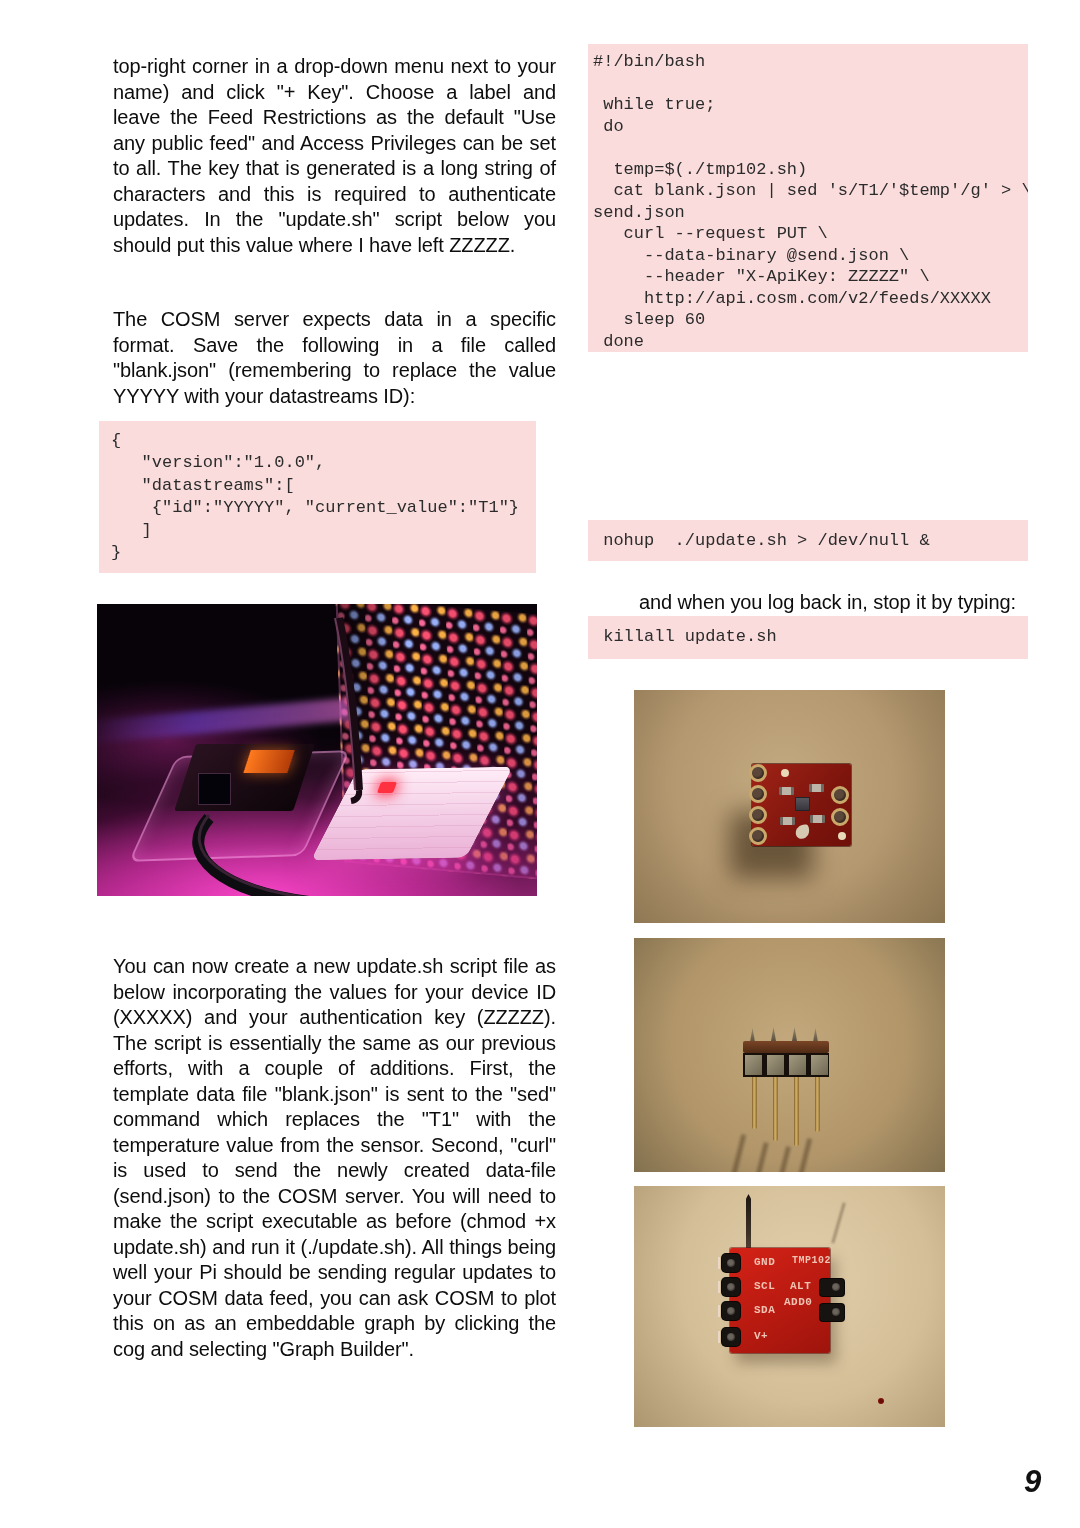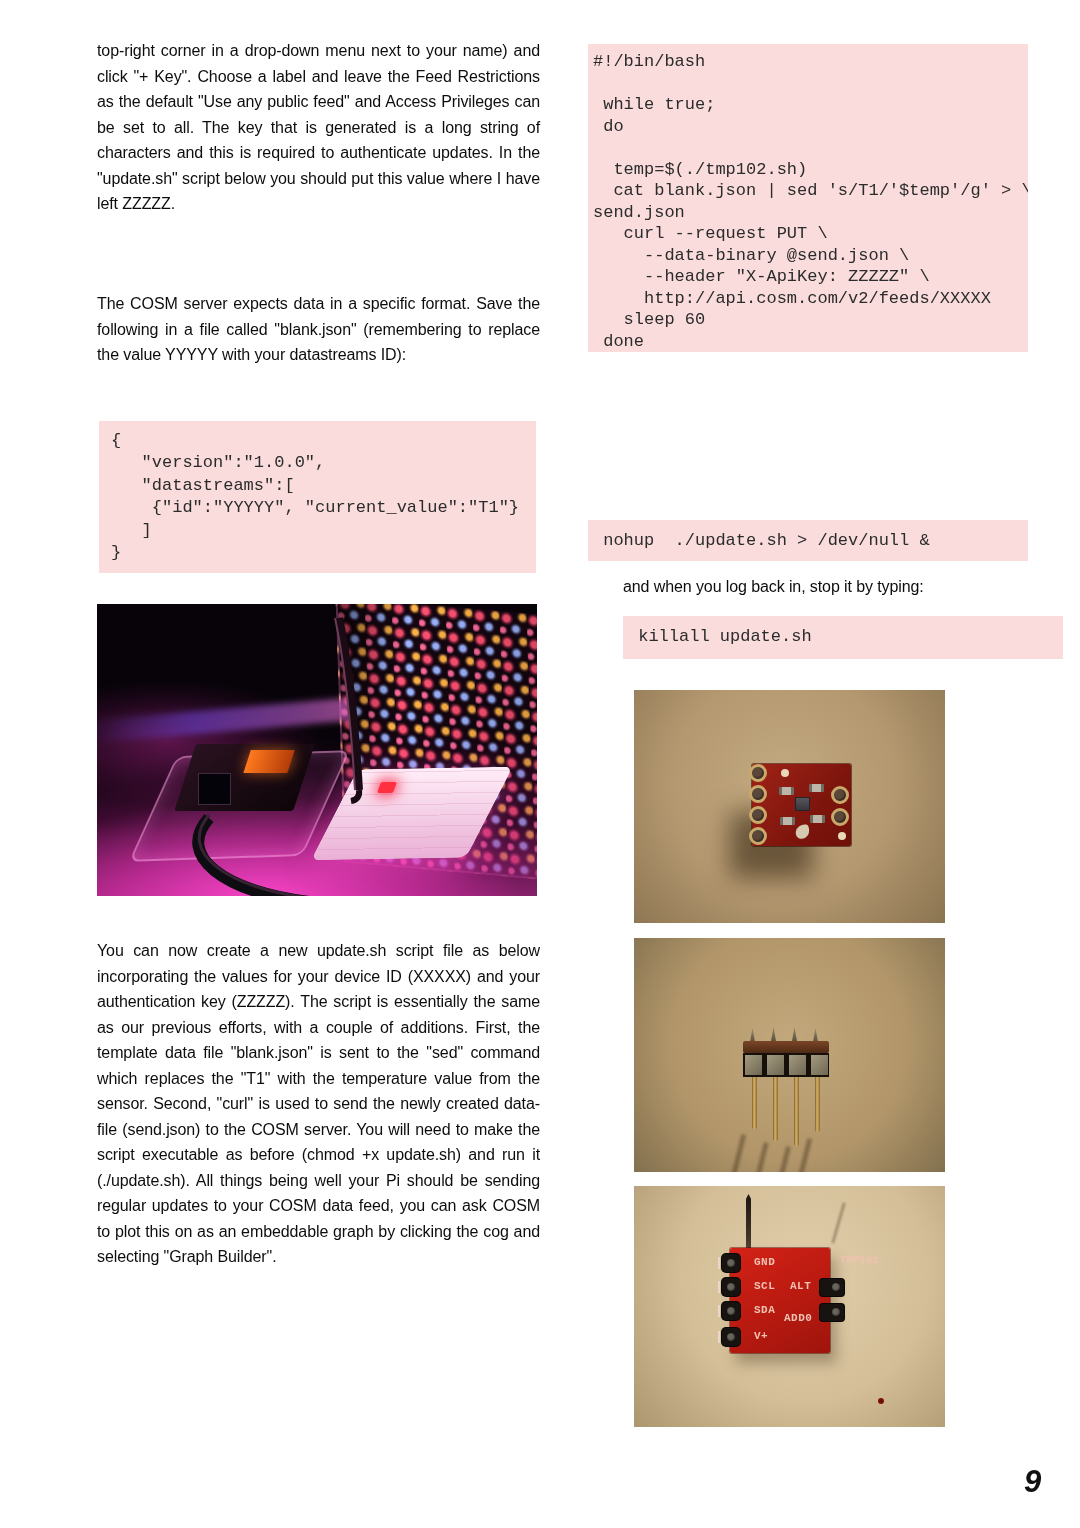--- a/index.html
+++ b/index.html
@@ -1,19 +1,19 @@
 <!DOCTYPE html>
 <html><head>
 <meta charset="utf-8">
 <style>
   html,body{margin:0;padding:0;background:#ffffff;}
   .page{position:relative;width:1080px;height:1528px;background:#ffffff;overflow:hidden;
         font-family:"Liberation Sans","DejaVu Sans",sans-serif;}
-  .body-text{position:absolute;font-size:16px;line-height:25.5px;color:#0d0d0d;
-             text-align:justify;letter-spacing:-0.1px;margin:0;}
+  .body-text{position:absolute;font-size:20px;line-height:25.5px;color:#0d0d0d;
+             text-align:justify;letter-spacing:-0.1px;margin:16px;}
   .code{position:absolute;background:#fadcdc;color:#2b2b2b;white-space:pre;overflow:hidden;
         font-family:"Liberation Mono","DejaVu Sans Mono",monospace;margin:0;}
   .code-bash{font-size:17px;line-height:21.5px;padding:7px 0 0 5px;}
   .code-json{font-size:17px;line-height:22.4px;padding:9px 0 0 12px;}
   .code-line{font-size:17px;line-height:21.5px;padding:10px 0 0 5px;}
   .page-num{position:absolute;font-weight:bold;font-style:italic;font-size:31px;color:#111;}
 
   .photo{position:absolute;overflow:hidden;}
   .ph{position:absolute;}
 
@@ -161,21 +161,21 @@
      --header "X-ApiKey: ZZZZZ" \
      http://api.cosm.com/v2/feeds/XXXXX
    sleep 60
  done</pre>
 
 
   <pre class="code code-line" style="left:588px;top:520px;width:435px;height:31px;"> nohup  ./update.sh &gt; /dev/null &amp;</pre>
 
   <p class="body-text" style="left:623px;top:574px;width:440px;">and when you log back in, stop it by typing:</p>
 
-  <pre class="code code-line" style="left:623px;top:616px;width:435px;height:33px;"> killall update.sh</pre>
+  <pre class="code code-line" style="left:588px;top:616px;width:435px;height:33px;"> killall update.sh</pre>
 
   <div class="photo photo-a" style="left:634px;top:690px;width:311px;height:233px;">
     <div class="ph pcb-a">
       <div class="ph hole" style="left:-3px;top:0px;"></div>
       <div class="ph hole" style="left:-3px;top:21px;"></div>
       <div class="ph hole" style="left:-3px;top:42px;"></div>
       <div class="ph hole" style="left:-3px;top:63px;"></div>
       <div class="ph hole" style="left:79px;top:22px;"></div>
       <div class="ph hole" style="left:79px;top:44px;"></div>
       <div class="ph fid" style="left:29px;top:5px;"></div>
@@ -230,24 +230,24 @@
       <div class="ph hdr-c" style="left:-8px;top:80px;">
           <span class="pinhole"></span>
         </div>
       <div class="ph hdr-cr" style="left:90px;top:31px;">
           <span class="pinhole"></span>
         </div>
       <div class="ph hdr-cr" style="left:90px;top:56px;">
           <span class="pinhole"></span>
         </div>
       <span class="silk" style="left:24px;top:8px;">GND</span>
-      <span class="silk" style="left:62px;top:7px;font-size:10px;margin-left:48px;">TMP102</span>
+      <span class="silk" style="left:62px;top:7px;font-size:10px;">TMP102</span>
       <span class="silk" style="left:24px;top:32px;">SCL</span>
       <span class="silk" style="left:60px;top:32px;">ALT</span>
       <span class="silk" style="left:24px;top:56px;">SDA</span>
-      <span class="silk" style="left:54px;top:64px;">ADD0</span>
+      <span class="silk" style="left:54px;top:48px;">ADD0</span>
       <span class="silk" style="left:24px;top:82px;">V+</span>
       <div class="ph dot-c"></div>
     </div>
   </div>
 
   <div class="page-num" style="left:1024px;top:1464px;">9</div>
 </div>
 
 </body></html>

